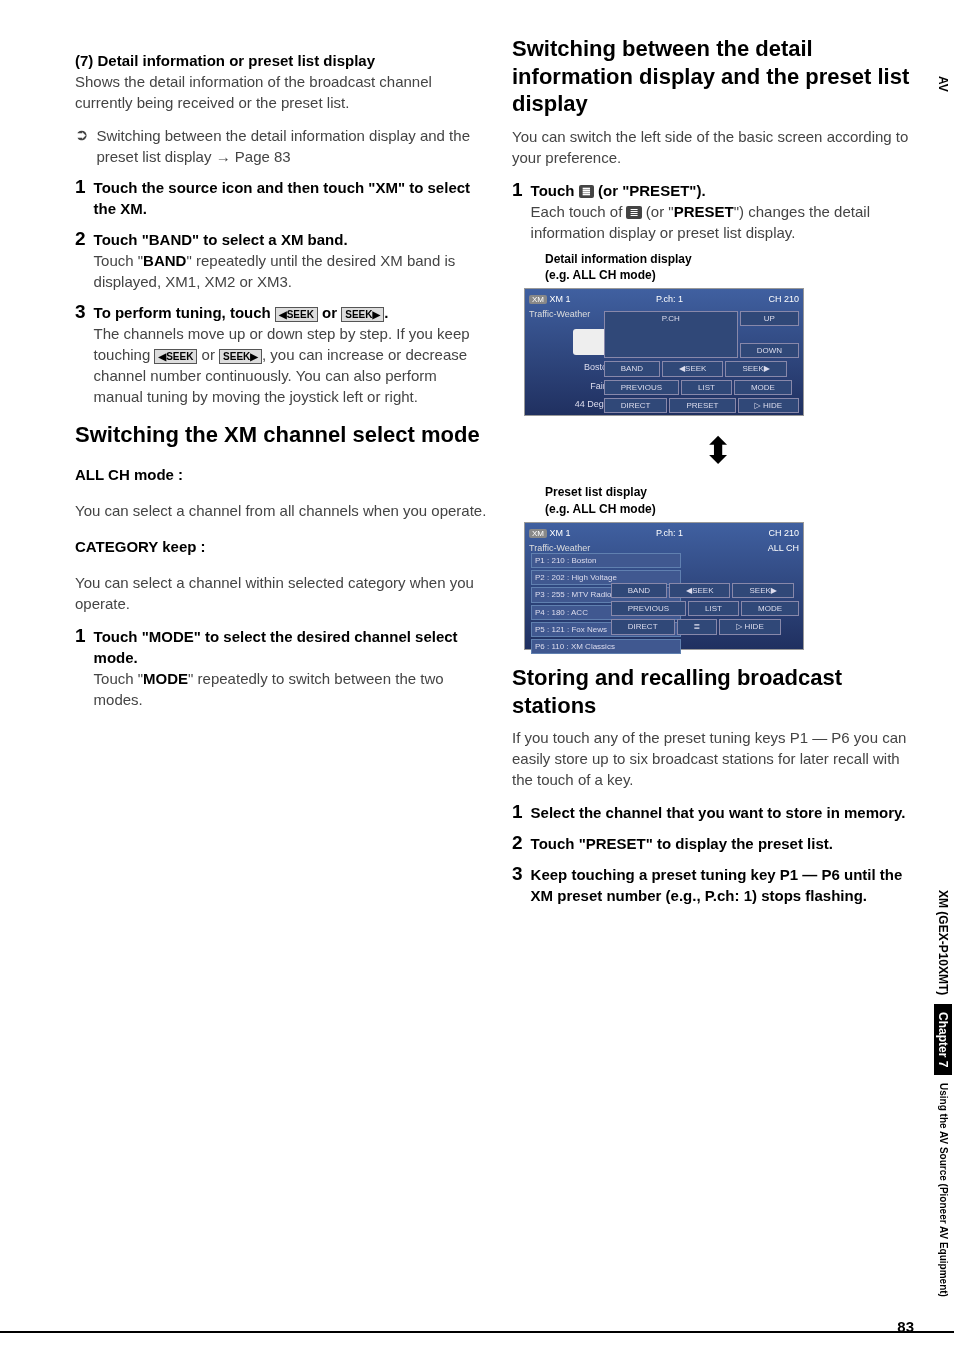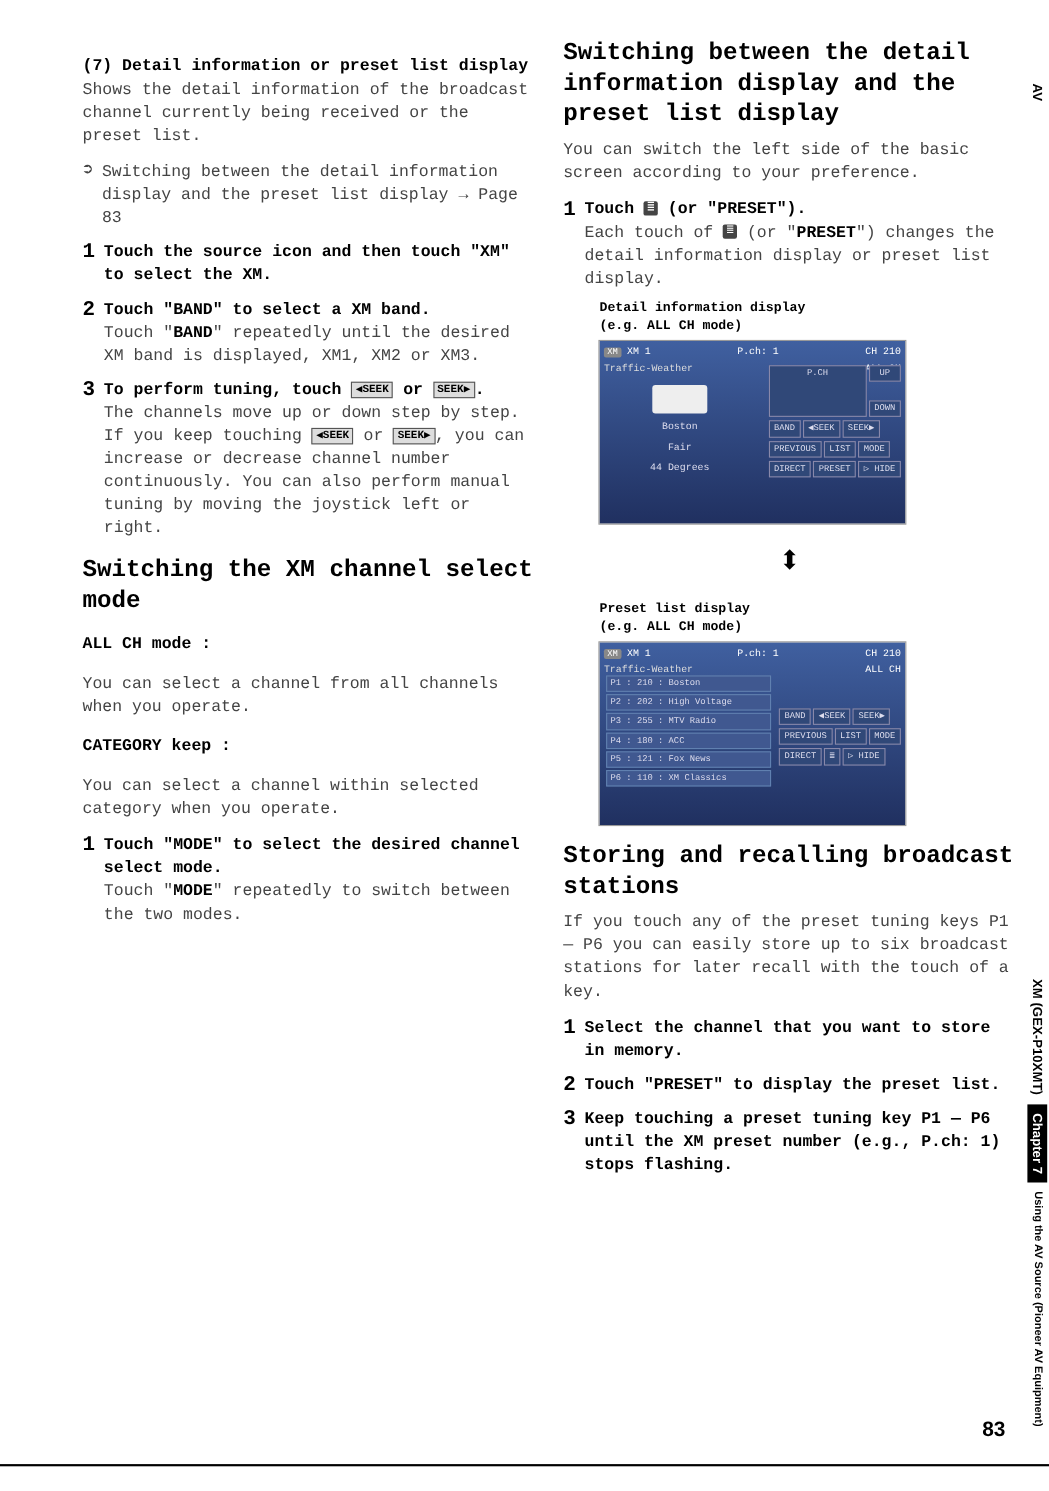--- a/index.html
+++ b/index.html
@@ -18,21 +18,20 @@
     display: flex;
     gap: 25px;
     height: 1260px;
     box-sizing: border-box;
   }
   .col {
     flex: 1;
     font-size: 15px;
     line-height: 1.4;
     color: #444;
-    font-family: Liberation Mono, monospace;
   }
   .col-left { }
   .col-right { }
   .para { margin: 0 0 12px 0; }
   .bold { font-weight: bold; color: #000; }
   .heading-sub { font-weight: bold; color: #000; font-size: 15px; margin-bottom: 0; }
   .heading-big {
     font-weight: bold;
     color: #000;
     font-size: 22px;
@@ -66,38 +65,38 @@
   .arrow { font-weight: bold; }
   .mode-label { font-weight: bold; color: #000; }
   .note-label {
     font-weight: bold;
     color: #000;
     font-size: 12px;
     margin: 8px 0 4px 33px;
   }
   .screenshot {
     width: 280px;
-    height: 168px;
-    margin: 4px 0 10px 32px;
+    height: 128px;
+    margin: 4px 0 10px 12px;
     background: linear-gradient(#4060a0,#203060);
     border: 1px solid #999;
     position: relative;
     color: #fff;
     font-size: 10px;
     box-sizing: border-box;
     padding: 4px;
   }
   .ss-row { display:flex; justify-content:space-between; font-size:9px; margin-bottom:2px;}
   .ss-logo { background:#888; padding:0 3px; border-radius:2px; font-size:8px;}
   .ss-title { color:#ddd; }
   .ss-buttons {
     position:absolute; right:4px; top:22px; display:flex; flex-direction:column; gap:3px;
   }
   .ss-btn, .ss-btn-row .b {
-    background:#304878; border:1px solid #88a; padding:1px 4px; font-size:8px;
+    background:#304878; border:1px solid #88a; padding:1px 16px; font-size:8px;
     text-align:center; color:#dde;
   }
   .ss-btn-row { display:flex; gap:2px; }
   .ss-left {
     position:absolute; left:8px; top:40px; font-size:9px; color:#dde;
     display:flex; flex-direction:column; gap:6px; align-items:center; width:130px;
   }
   .ss-left .map { width:50px; height:26px; background:#eee; border-radius:3px;}
   .ss-preset-list {
     position:absolute; left:6px; top:30px; display:flex; flex-direction:column; gap:2px;
@@ -153,23 +152,23 @@
   .side-spacer { flex:1; }
   .side-chapter-box {
     background:#000; color:#fff; padding:8px 2px; font-weight:bold;
   }
   .side-chapter-model { font-weight:bold; padding:8px 2px; }
   .side-using { padding:8px 2px; font-weight:bold; font-size:10px;}
 
   .pagenum {
     position:absolute;
     right: 40px;
-    bottom: 44px;
+    bottom: 20px;
     font-weight:bold;
-    font-size:19px;
+    font-size:15px;
   }
   .page-bar {
     position:absolute;
     left:0; right:0; bottom:22px;
     height:2px;
     background:#000;
   }
 </style>
 </head>
 <body>

